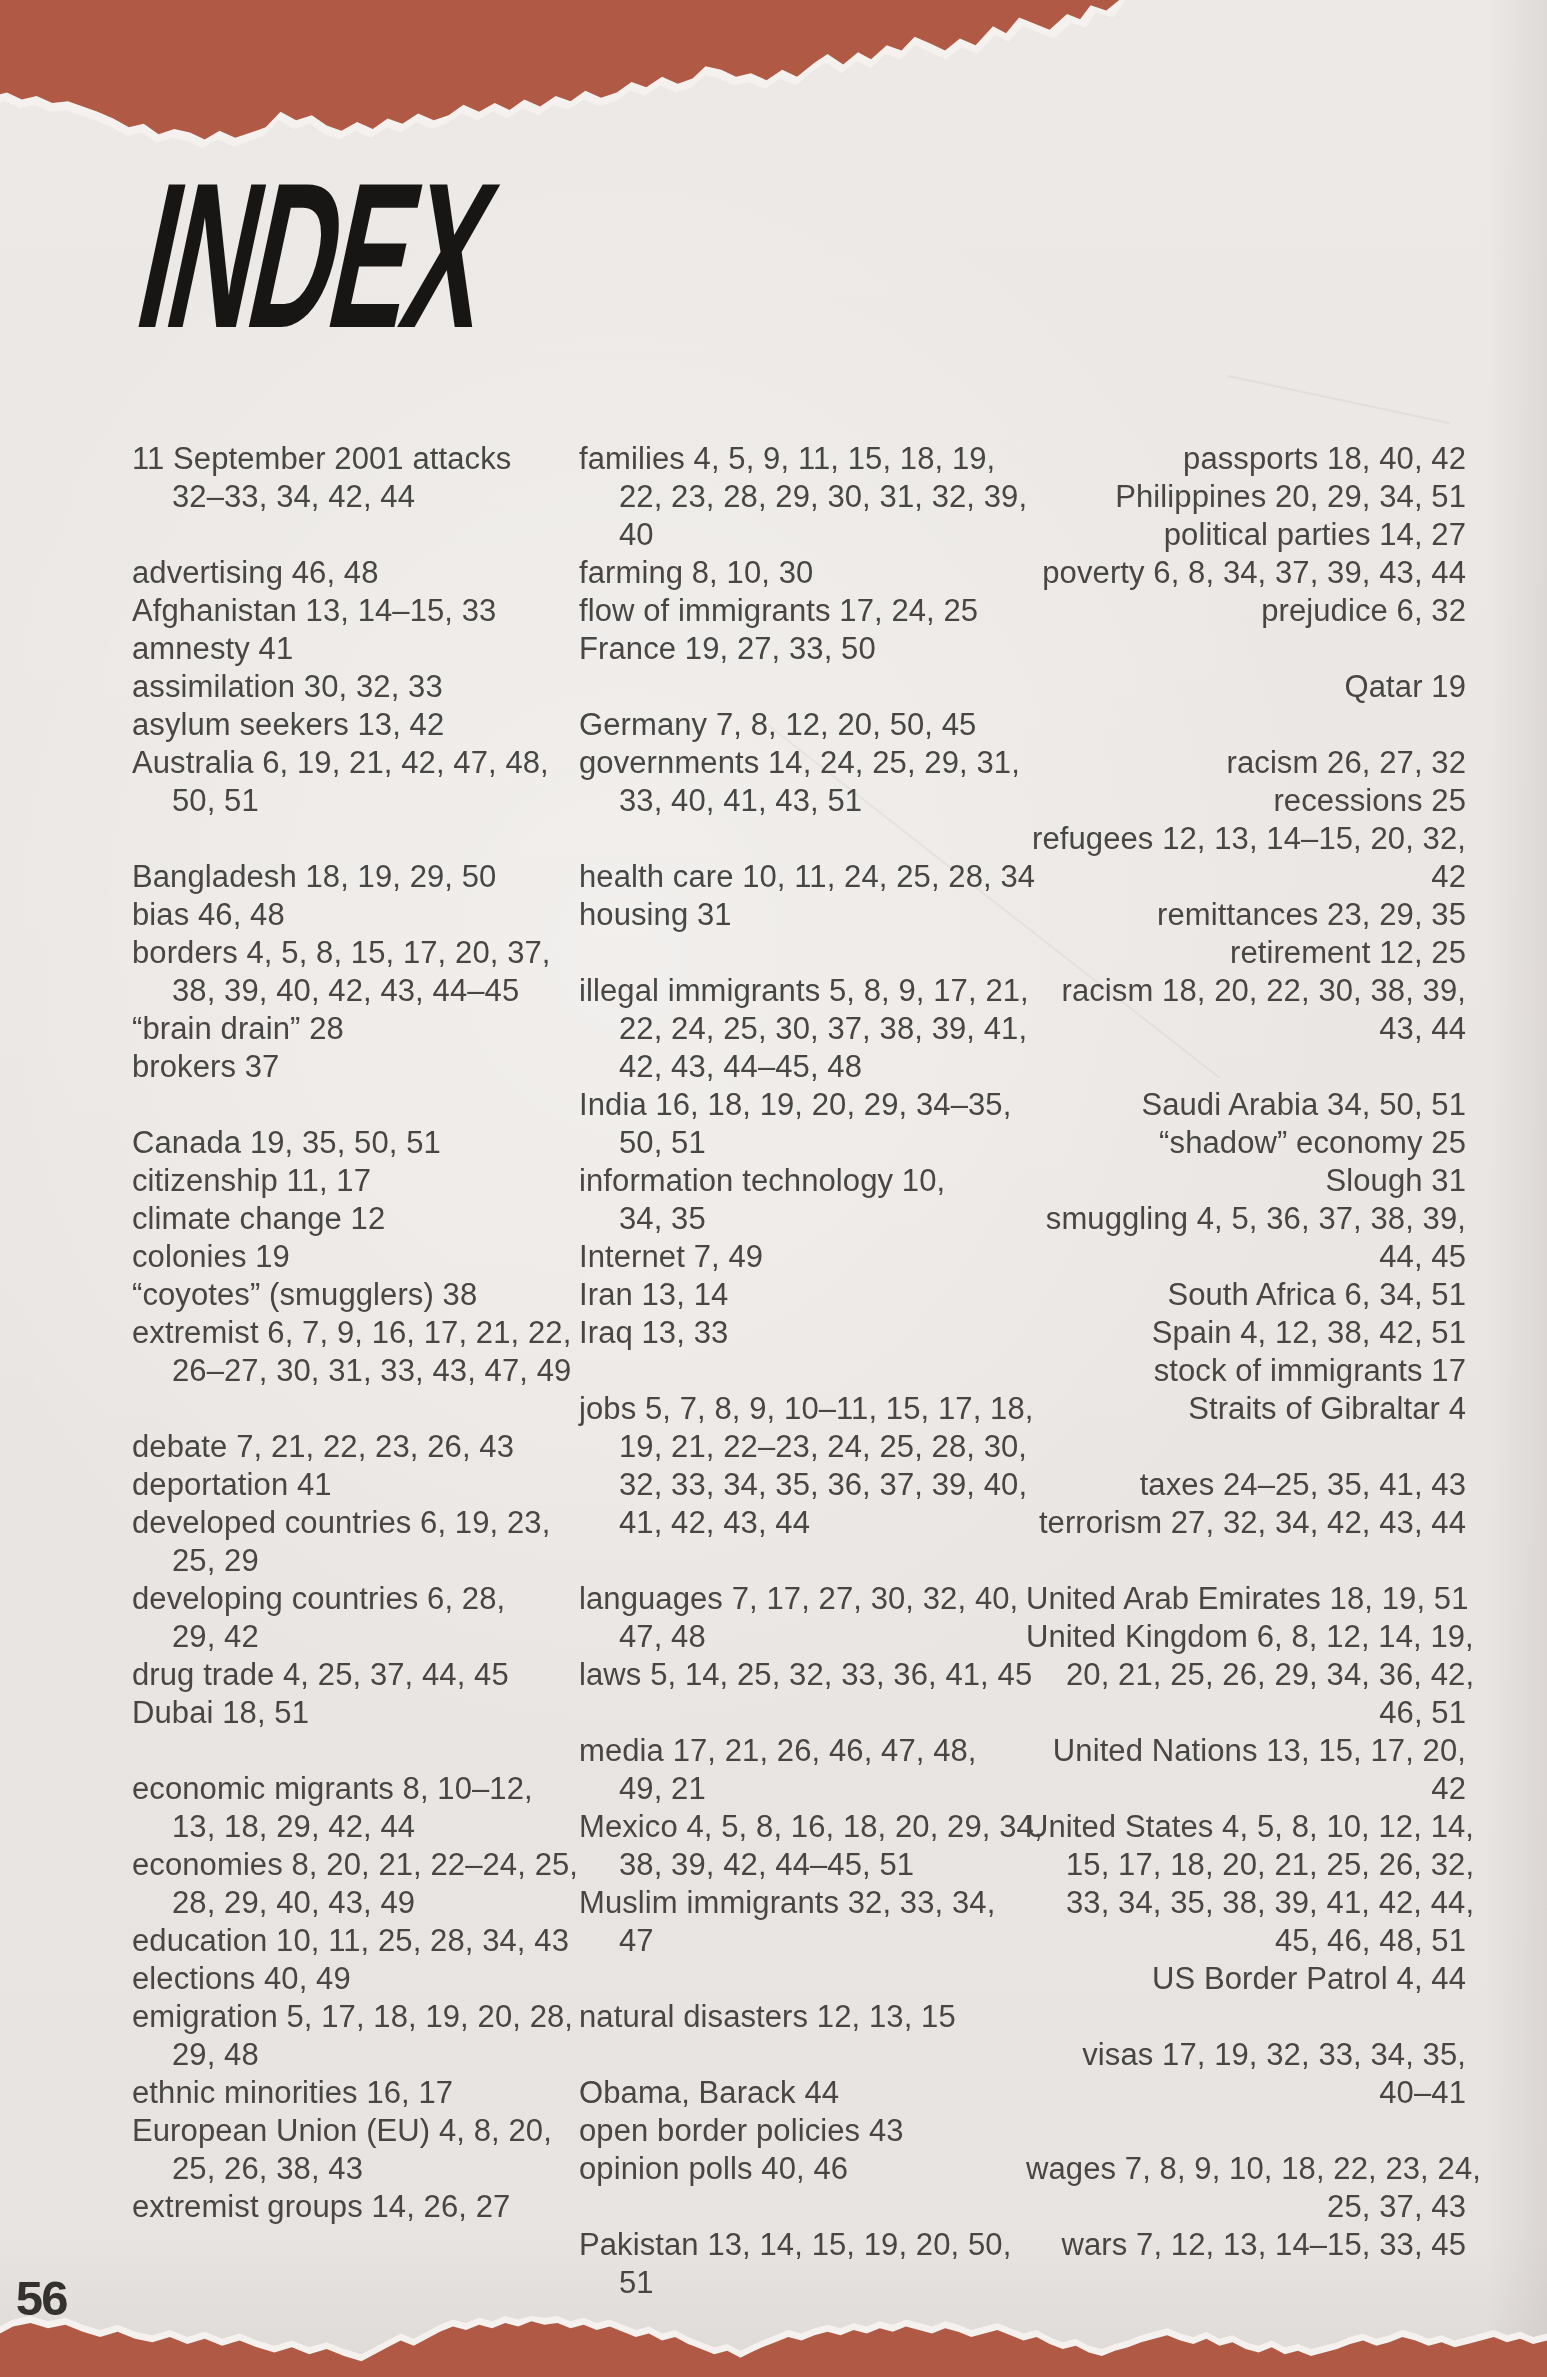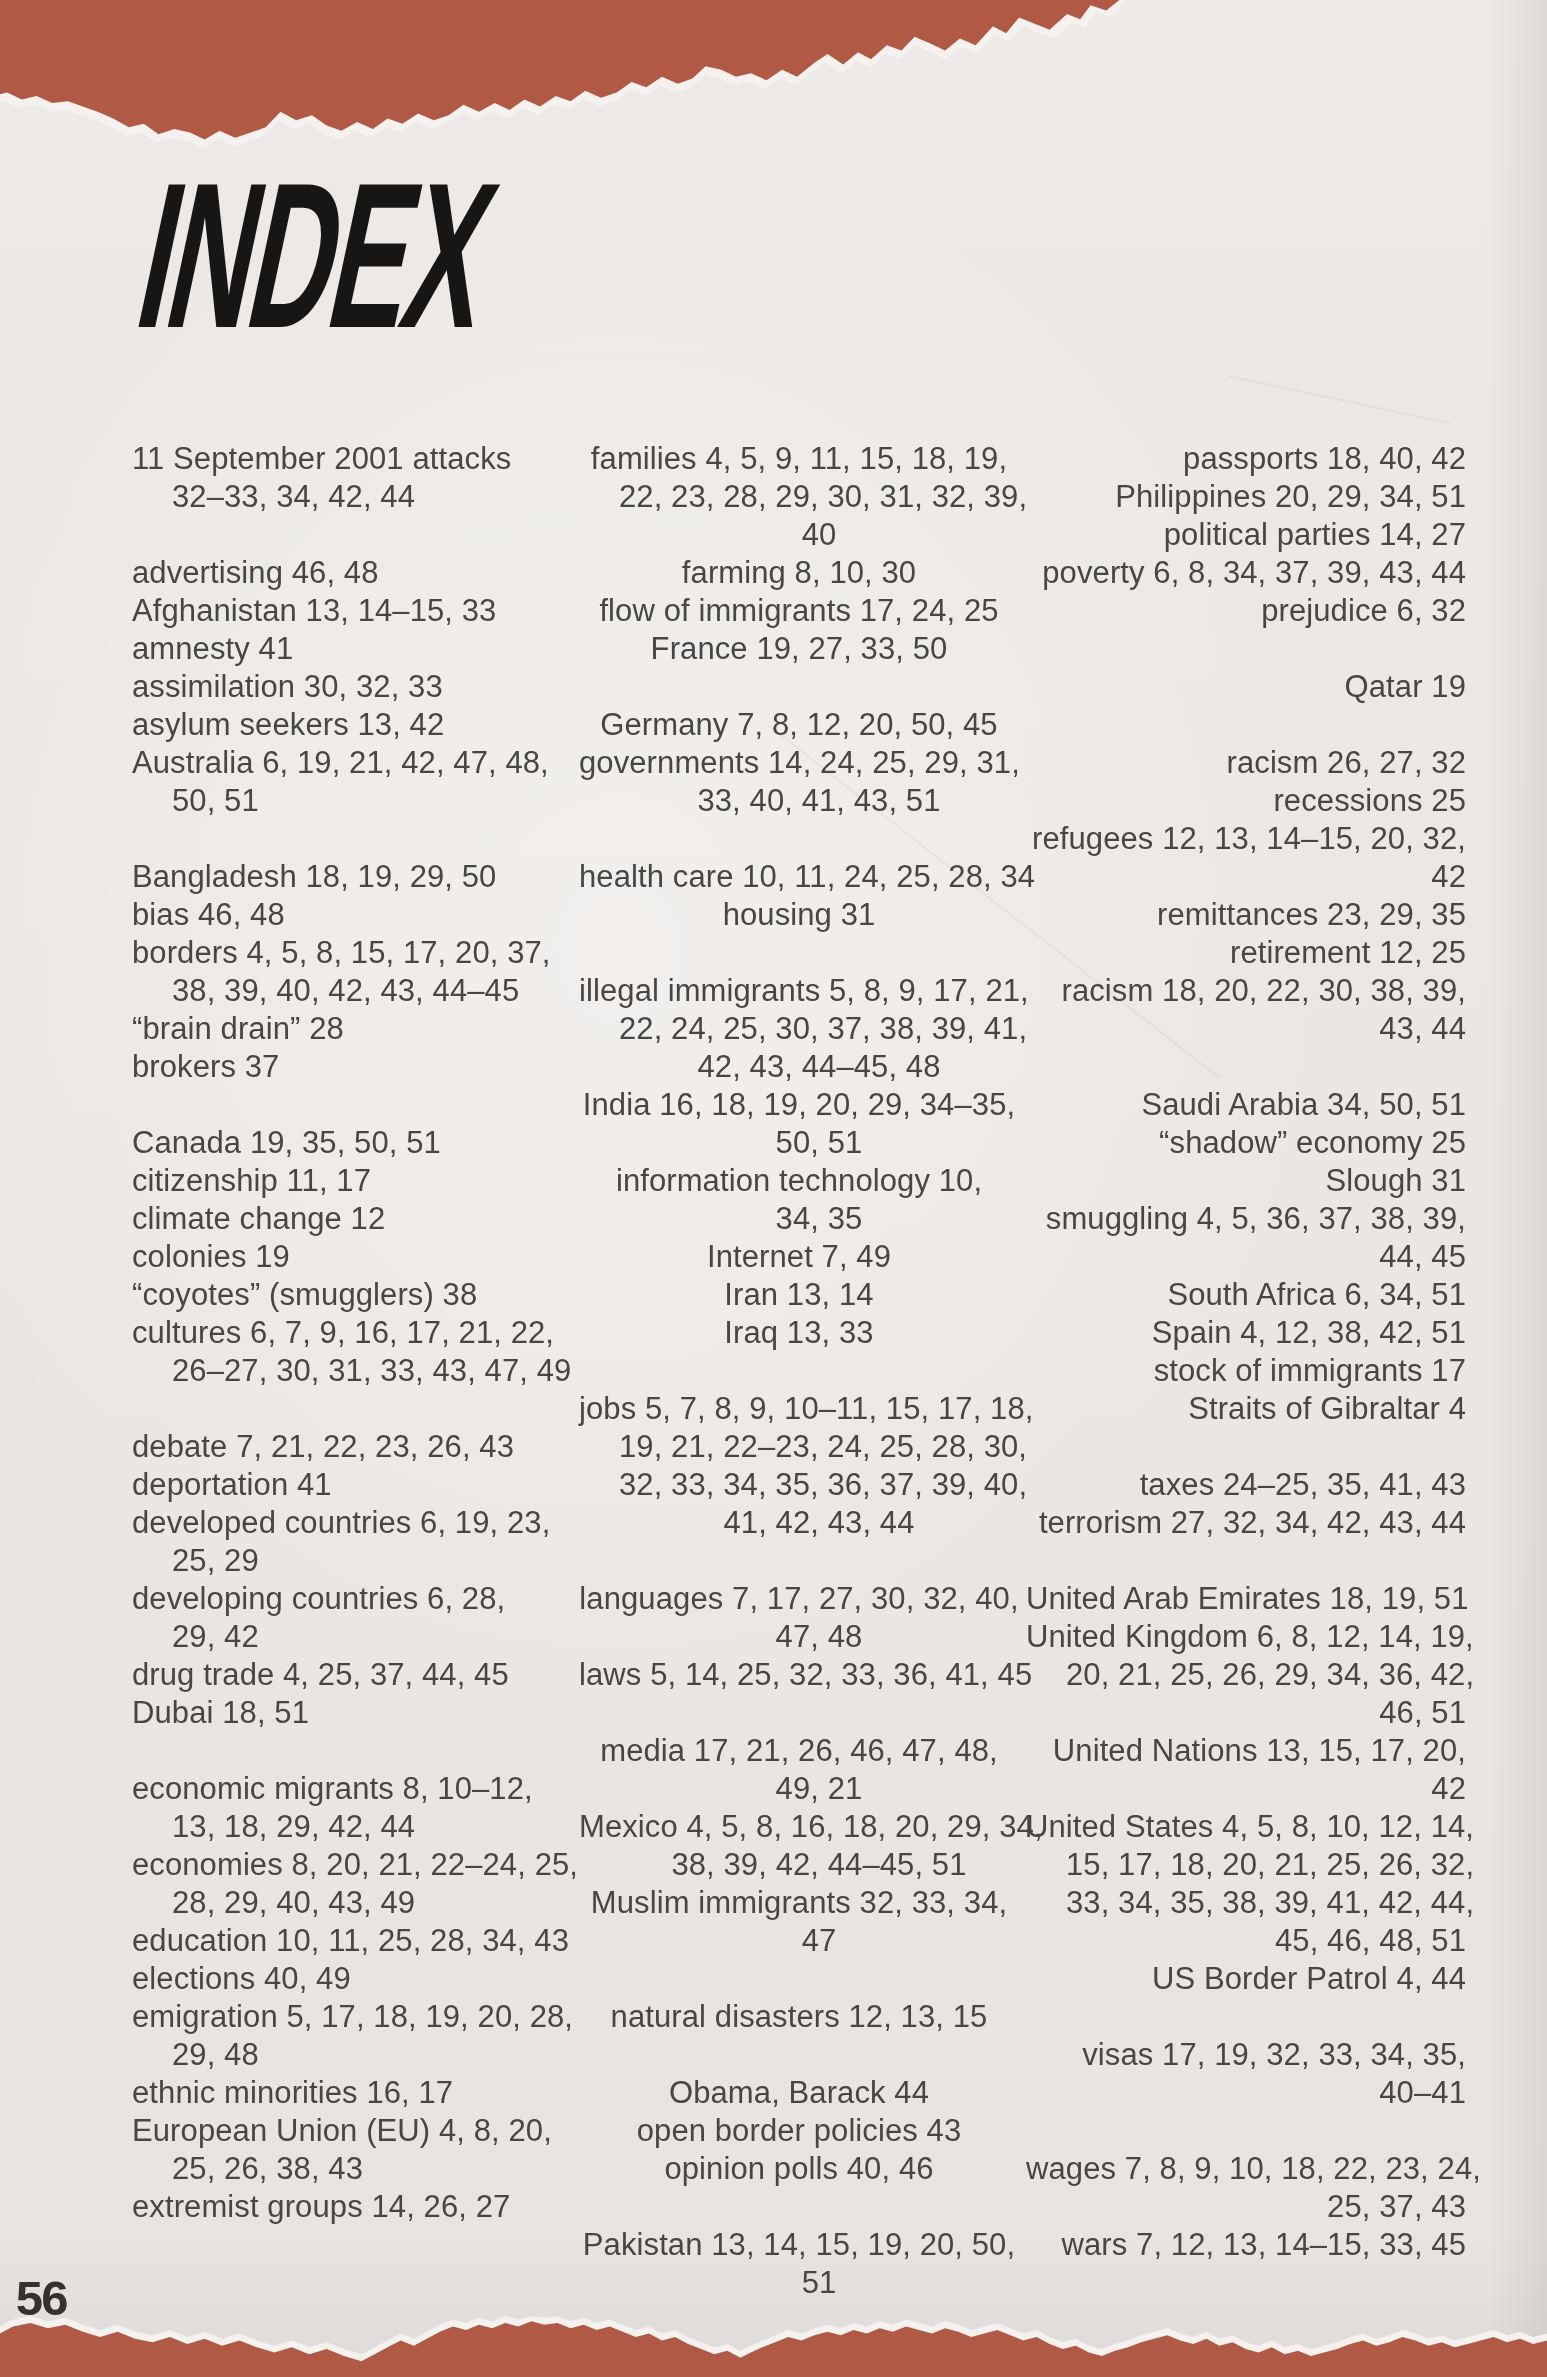--- a/index.html
+++ b/index.html
@@ -40,21 +40,21 @@
     white-space: nowrap;
   }
   .col {
     position: absolute;
     top: 440px;
     width: 440px;
     color: #474644;
     font-size: 31px;
   }
   .col-1 { left: 132px; }
-  .col-2 { left: 579px; text-align: center; }
+  .col-2 { left: 579px; }
   .col-3 { left: 1026px; text-align: right; }
   .line { height: 38px; line-height: 38px; white-space: nowrap; letter-spacing: 0.1px; }
   .line.indent { padding-left: 40px; }
   .page-number {
     position: absolute;
     left: 15.7px;
     top: 2270px;
     font-size: 49px;
     font-weight: bold;
     letter-spacing: -1.7px;
@@ -96,21 +96,21 @@
       <div class="line">borders 4, 5, 8, 15, 17, 20, 37,</div>
       <div class="line indent">38, 39, 40, 42, 43, 44–45</div>
       <div class="line">“brain drain” 28</div>
       <div class="line">brokers 37</div>
       <div class="line"></div>
       <div class="line">Canada 19, 35, 50, 51</div>
       <div class="line">citizenship 11, 17</div>
       <div class="line">climate change 12</div>
       <div class="line">colonies 19</div>
       <div class="line">“coyotes” (smugglers) 38</div>
-      <div class="line">cultures 6, 7, 9, 16, 17, 21, 22,</div>
+      <div class="line">extremist 6, 7, 9, 16, 17, 21, 22,</div>
       <div class="line indent">26–27, 30, 31, 33, 43, 47, 49</div>
       <div class="line"></div>
       <div class="line">debate 7, 21, 22, 23, 26, 43</div>
       <div class="line">deportation 41</div>
       <div class="line">developed countries 6, 19, 23,</div>
       <div class="line indent">25, 29</div>
       <div class="line">developing countries 6, 28,</div>
       <div class="line indent">29, 42</div>
       <div class="line">drug trade 4, 25, 37, 44, 45</div>
       <div class="line">Dubai 18, 51</div>

